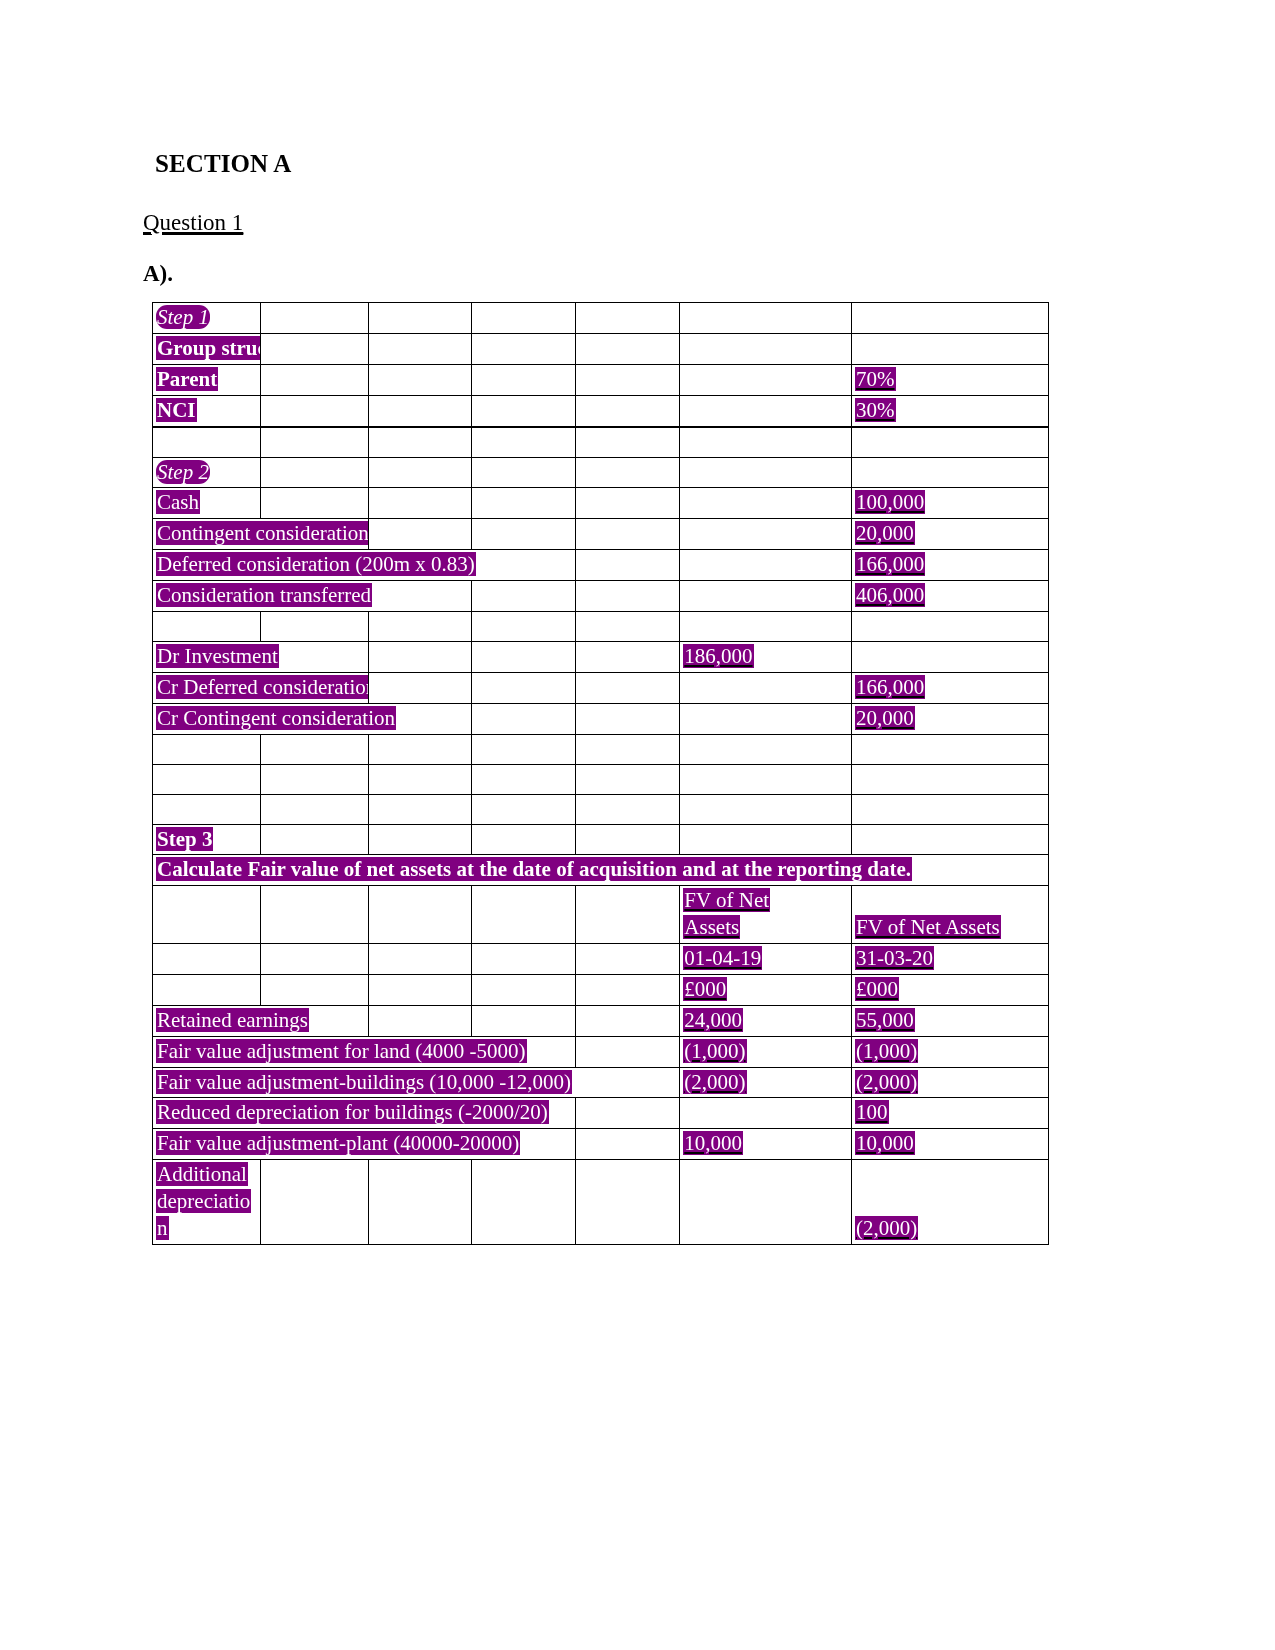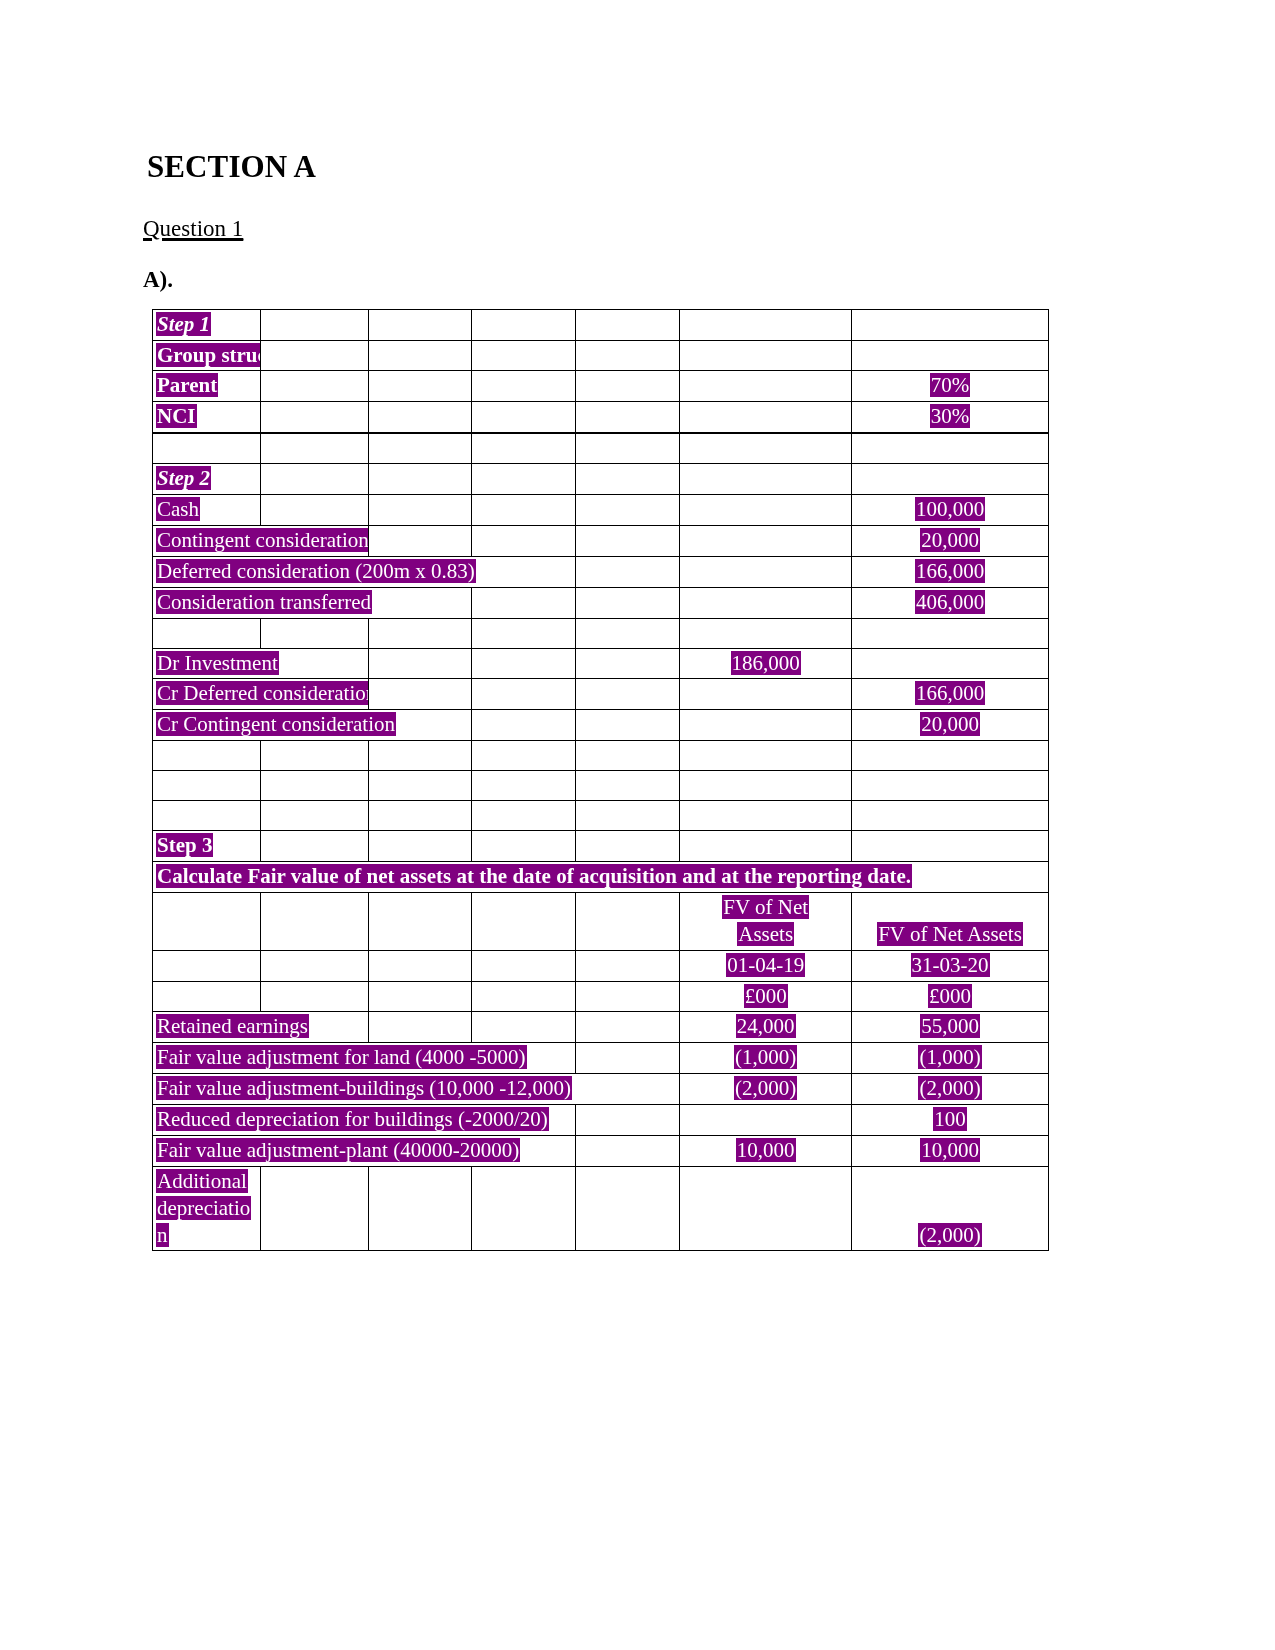--- a/index.html
+++ b/index.html
@@ -23,23 +23,23 @@
     box-sizing: border-box;
     padding: 0;
   }
   .doc-body {
     position: absolute;
     left: 143px;
     top: 150px;
     width: 990px;
   }
   h1.section-title {
-    font-size: 31px;
+    font-size: 25px;
     font-weight: bold;
-    margin: 0 0 32px 4px;
+    margin: 0 0 32px 12px;
     letter-spacing: 0.1px;
     line-height: 1.1;
   }
   .question-line {
     font-size: 23px;
     margin: 0 0 26px 0;
     line-height: 1.1;
     text-decoration: underline;
   }
   .question-line span.u {
@@ -80,22 +80,22 @@
   col.c7 { width: 196px; }
 
   .hl {
     background: #800080;
     color: #ffffff;
     box-decoration-break: clone;
     -webkit-box-decoration-break: clone;
     padding: 0 1px;
   }
   .b { font-weight: bold; }
-  .bi { font-weight: bold; font-style: italic; }
-  td.r { text-align: center; }
+  .bi { font-weight: normal; font-style: italic; border-radius: 11px; }
+  td.r { text-align: left; text-decoration: underline; }
   td.l { text-align: left; }
   .thick-bottom { border-bottom: 2px solid #000 !important; }
   .empty-row td { height: 26px; }
   .tall td { height: 53px; }
 </style>
 </head>
 <body>
 
 <div class="page">
   <div class="doc-body">

